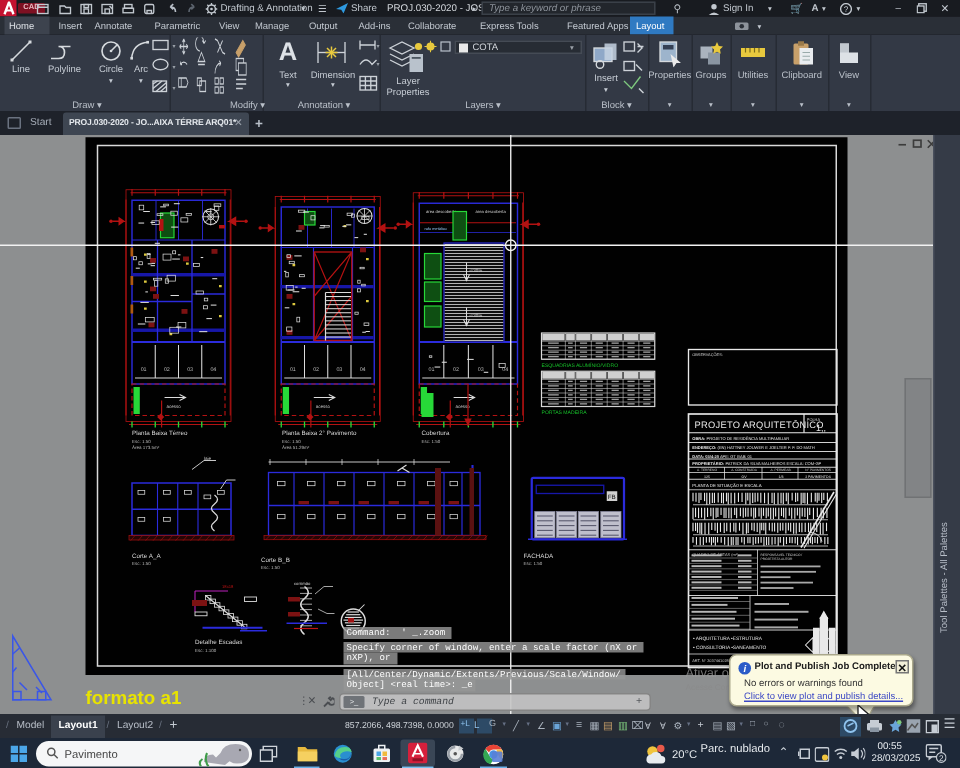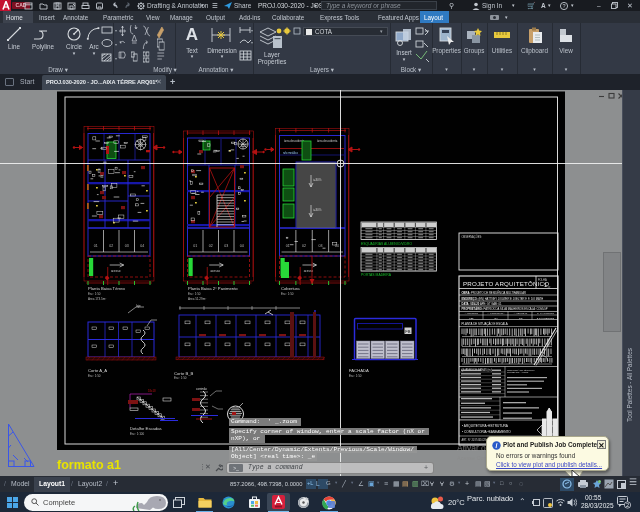--- a/index.html
+++ b/index.html
@@ -1444,21 +1444,21 @@
           <rect x="6" y="0" width="5" height="5"></rect>
           <rect x="0" y="6" width="5" height="5"></rect>
           <rect x="6" y="6" width="5" height="5"></rect>
         </g>
       </svg>
       <div class="abs" style="left:24px;top:1.5px;width:144px;height:17px;background:#f5f6f7;border-radius:8.5px"></div>
       <svg class="abs" style="left:31px;top:6px" width="8" height="8" viewBox="0 0 8 8">
         <circle cx="3.2" cy="3.2" r="2.4" fill="none" stroke="#555" stroke-width="1"></circle>
         <line x1="5" y1="5" x2="7.5" y2="7.5" stroke="#555" stroke-width="1"></line>
       </svg>
-      <div class="abs" style="left:43px;top:5.5px;font-size:7.5px;color:#444">Complete</div>
+      <div class="abs" style="left:43px;top:5.5px;font-size:7.5px;color:#444">Pavimento</div>
       <svg class="abs" style="left:130px;top:2px" width="38" height="17" viewBox="0 0 38 17">
         <path d="M6,14 q0,-5 6,-5 l2,2 l3,-3 q2,-6 10,-6 q9,0 9,7 q0,6 -8,6 q-3,0 -5,-1.5 L20,16 Z" fill="#a8a8b2"></path>
         <circle cx="30" cy="6" r="0.8" fill="#555"></circle>
         <path d="M8,8 q-2,5 1,9 M5,12 q-3,2 -1,5" stroke="#3f9c4a" stroke-width="1.4" fill="none"></path>
       </svg>
       <svg class="abs" style="left:173px;top:5px" width="12" height="11" viewBox="0 0 12 11">
         <rect x="2.5" y="0.5" width="9" height="7" fill="none" stroke="#cfd4da" stroke-width="1"></rect>
         <rect x="0.5" y="3" width="8" height="7.5" fill="#1d2838" stroke="#cfd4da" stroke-width="1"></rect>
       </svg>
       <div class="abs" style="left:196px;top:18.5px;width:17px;height:1.5px;background:#6ab0e8"></div>

